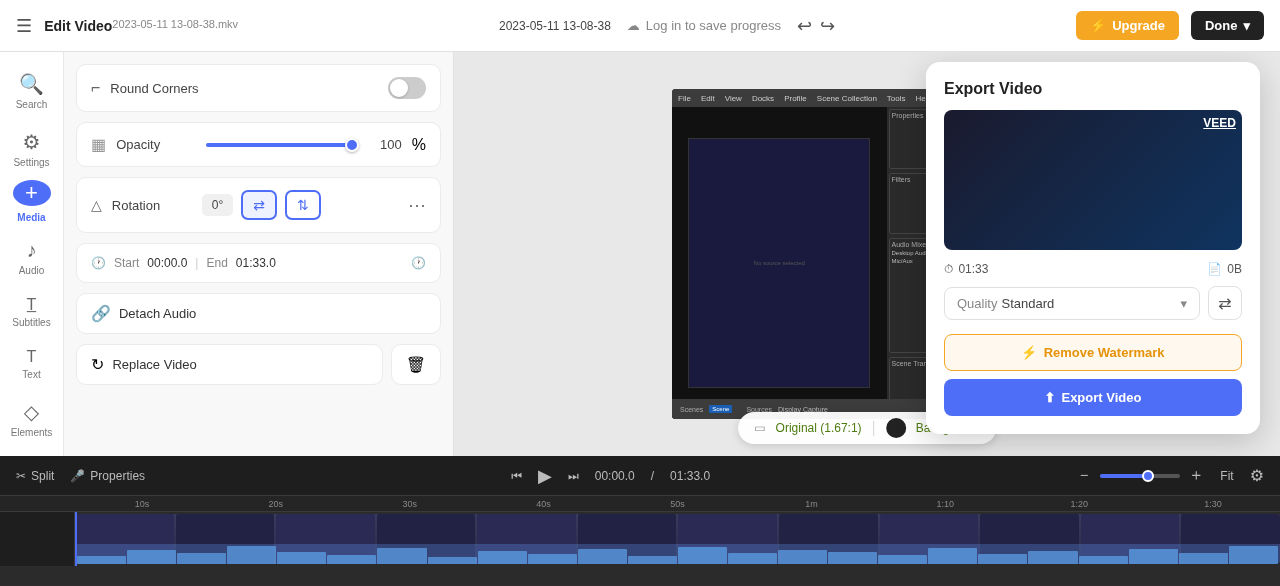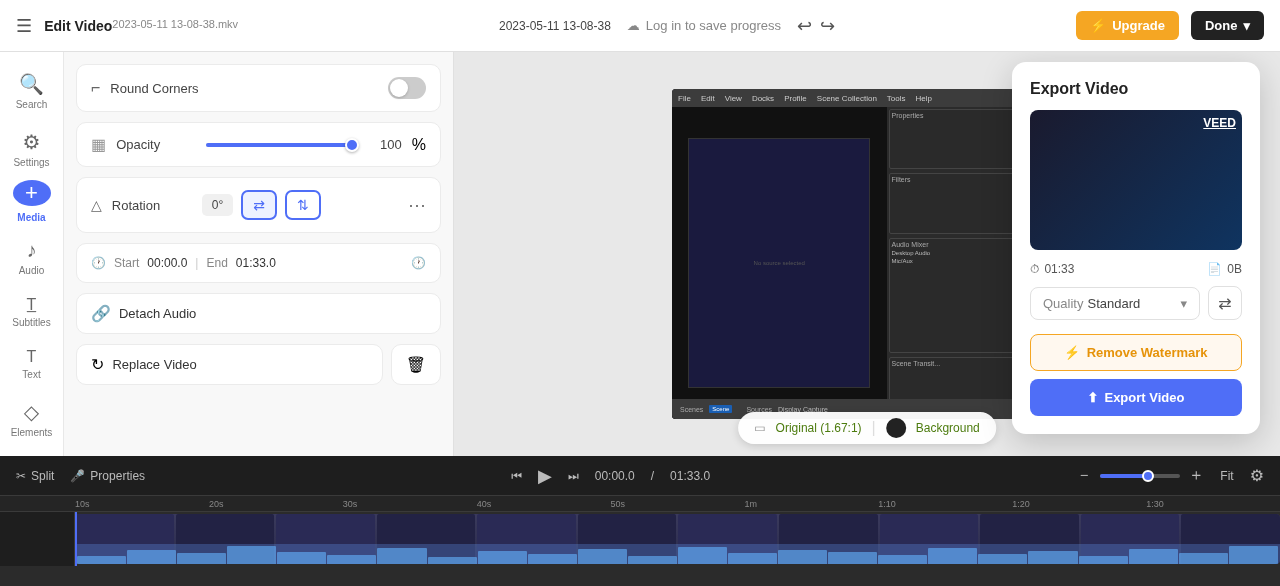--- a/index.html
+++ b/index.html
@@ -375,21 +375,21 @@
       background: none;
       border: none;
       padding: 0;
     }
 
     
     .export-panel {
       position: absolute;
       right: 20px;
       top: 10px;
-      width: 248px;
+      width: 334px;
       background: #fff;
       border-radius: 14px;
       box-shadow: 0 8px 32px rgba(0,0,0,0.18);
       padding: 18px;
       z-index: 10;
     }
     .export-title {
       font-size: 16px;
       font-weight: 700;
       color: #222;
@@ -594,21 +594,21 @@
     }
     .ruler-marks {
       display: flex;
       gap: 0;
       flex: 1;
     }
     .ruler-mark {
       font-size: 9px;
       color: #888;
       flex: 1;
-      text-align: left;
+      text-align: center;
     }
     .timeline-track {
       display: flex;
       height: 54px;
       position: relative;
     }
     .track-label {
       width: 75px;
       background: #1e1e1e;
       display: flex;

